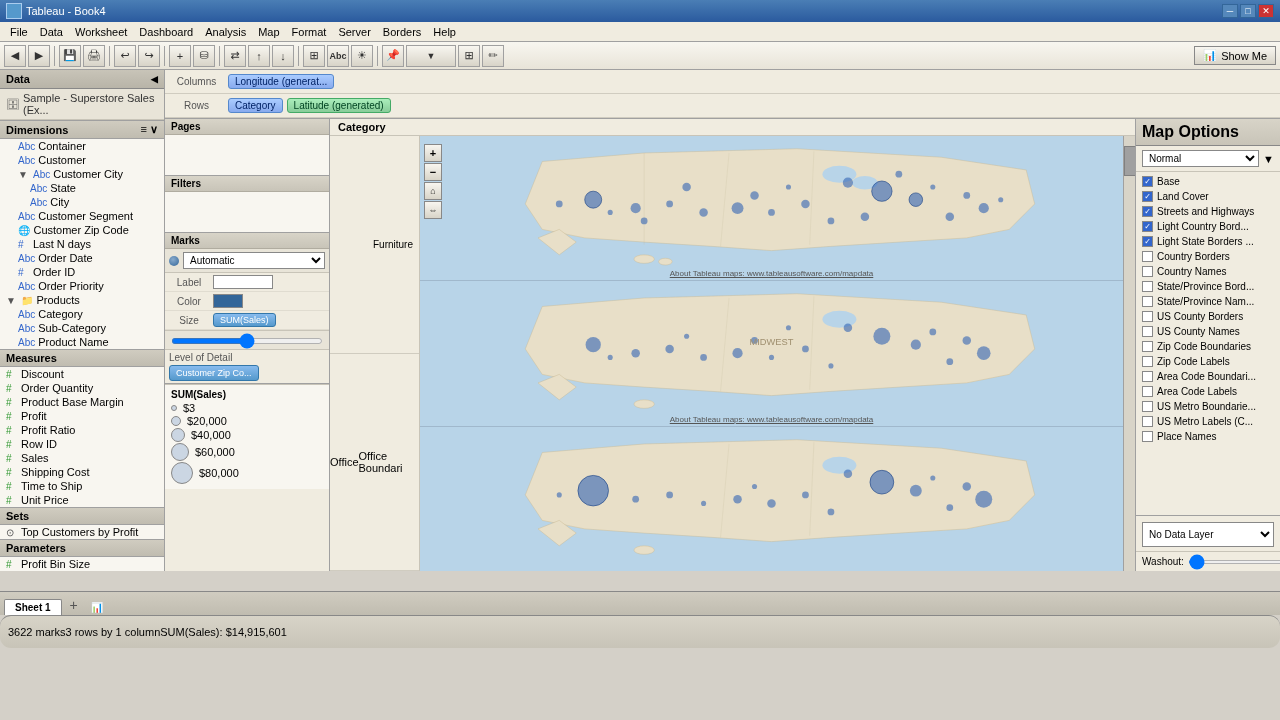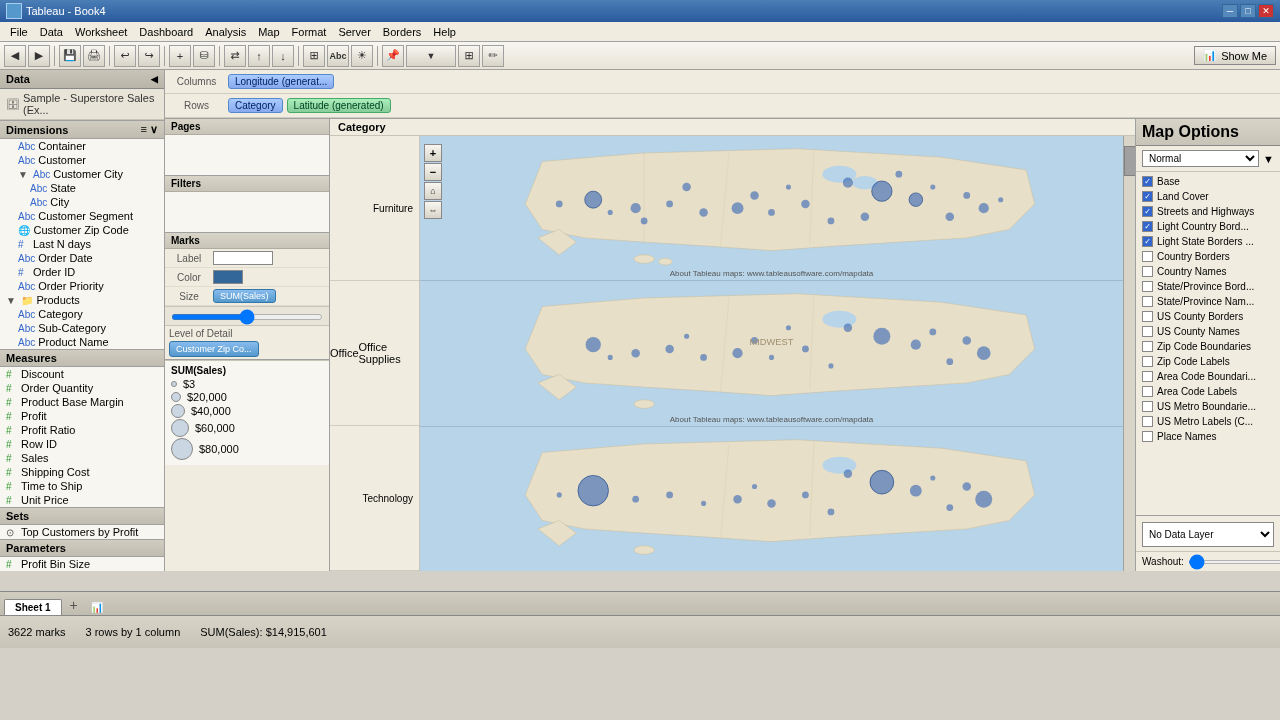--- a/index.html
+++ b/index.html
@@ -329,20 +329,21 @@
     }
 
     .map-attribution {
       position: absolute;
       bottom: 2px;
       left: 50%;
       transform: translateX(-50%);
       font-size: 8px;
       color: #555;
       white-space: nowrap;
+      text-decoration: underline;
     }
 
     .viz-scrollbar-v {
       width: 12px;
       background: #d8d4c8;
       border-left: 1px solid #a0a0a0;
     }
 
     
     .right-panel {
@@ -425,22 +426,22 @@
     .washout-slider { flex: 1; height: 4px; background: #d0ccc0; border: 1px solid #888; cursor: pointer; }
 
     
     .status-bar {
       background: linear-gradient(to bottom, #d8d4c8, #c8c4b8);
       height: 22px;
       display: flex;
       align-items: center;
       padding: 16px 8px;
       border-top: 1px solid #888;
-      gap: 20px;
       font-size: 10px;
+      border-radius: 11px;
     }
 
     
     .tab-bar {
       background: linear-gradient(to bottom, #d0ccc0, #c0bcb0);
       height: 24px;
       display: flex;
       align-items: flex-end;
       padding: 0 4px;
       border-top: 1px solid #888;
@@ -718,20 +719,26 @@
           <div class="sub-panel-body"></div>
         </div>
 
         <div class="sub-panel">
           <div class="sub-panel-header">Filters</div>
           <div class="sub-panel-body"></div>
         </div>
 
         <div class="sub-panel">
           <div class="sub-panel-header">Marks</div>
+          <div class="marks-type-select">
+            <div class="marks-dot"></div>
+            <select class="marks-select">
+              <option>Automatic</option>
+            </select>
+          </div>
           <div class="marks-shelf-row">
             <span class="marks-shelf-label">Label</span>
             <div style="width:60px;height:14px;background:white;border:1px solid #888;"></div>
           </div>
           <div class="marks-shelf-row">
             <span class="marks-shelf-label">Color</span>
             <div class="marks-color-swatch"></div>
           </div>
           <div class="marks-shelf-row">
             <span class="marks-shelf-label">Size</span>
@@ -773,23 +780,22 @@
 
       <div class="viz-area">
         <div class="viz-header">Category</div>
         <div class="viz-content">
 
           <div class="viz-y-labels">
             <div class="viz-y-label">Furniture</div>
             <div class="viz-y-label">
               <span>Office</span>
               <br>
-              <span>Office Supplies</span>
+              <span>Office Boundari</span>
             </div>
-            <div class="viz-y-label">Technology</div>
           </div>
 
           <div class="viz-maps">
 
             <div class="map-panel">
               <svg class="map-svg" viewBox="0 0 700 170">
 
                 <rect width="700" height="170" fill="#b8d4e8"></rect>
 
                 <path d="M80,30 L200,20 L380,15 L550,25 L650,40 L660,80 L630,110 L580,120 L500,125 L420,130 L350,135 L280,130 L200,125 L130,120 L80,110 L60,80 Z" fill="#e8dfc8" stroke="#c8b890" stroke-width="0.5"></path>

